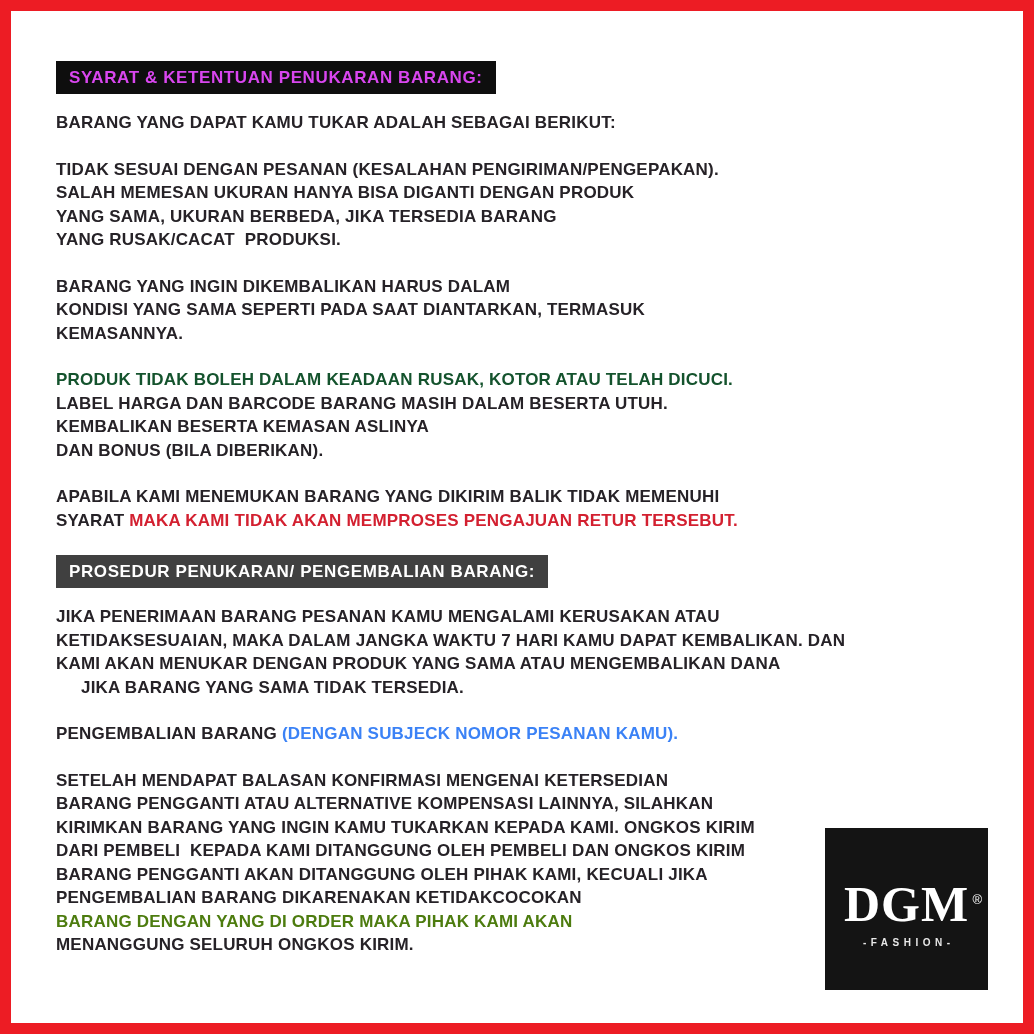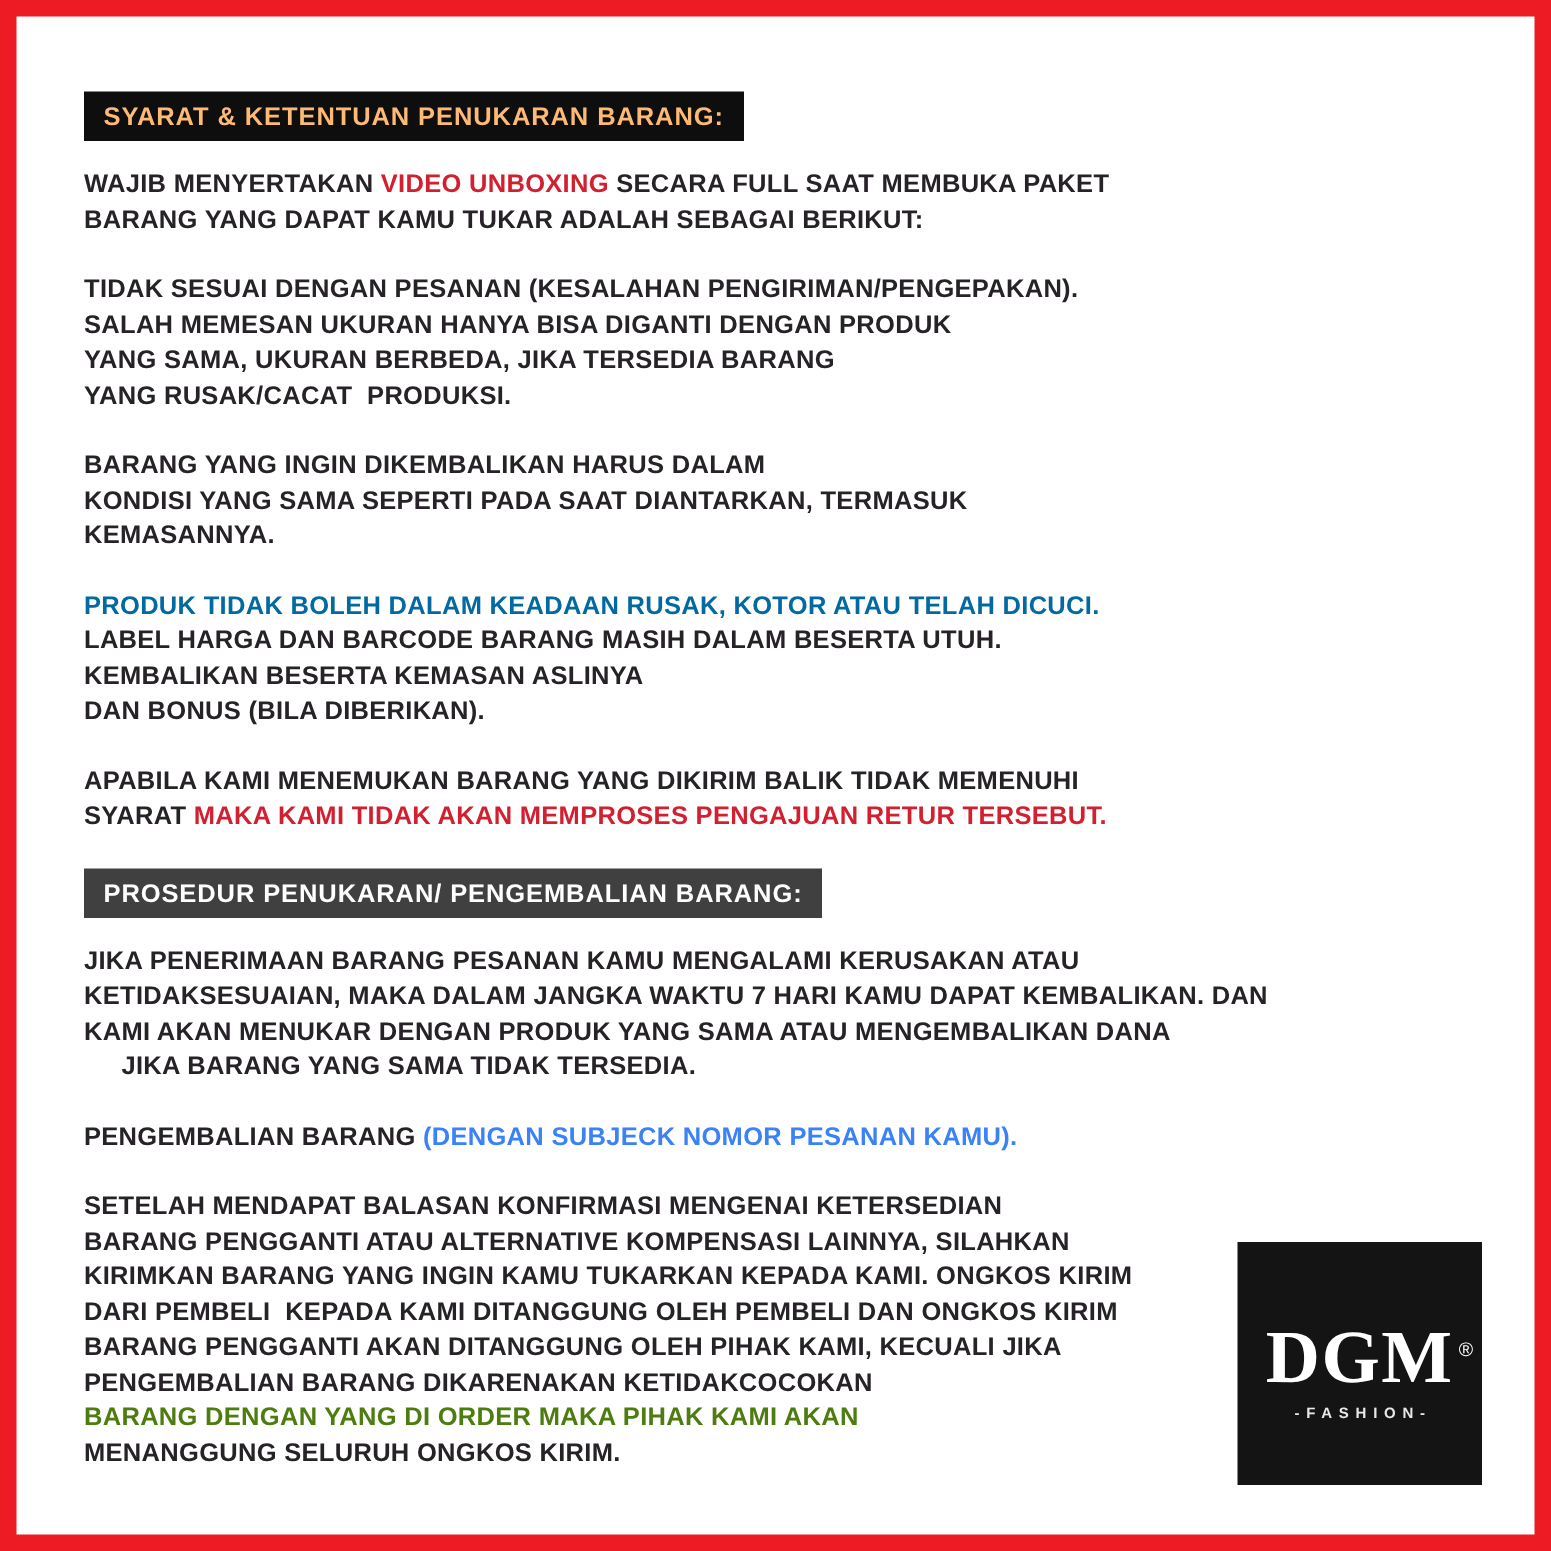--- a/index.html
+++ b/index.html
@@ -85,34 +85,33 @@
     letter-spacing: 4.5px;
     margin-top: 8px;
     text-indent: 4.5px; 
     color: #e8e8e8;
   }
 </style>
 </head>
 <body>
 
 <div class="page" style="border-color: rgb(237, 28, 36); background: rgb(255, 255, 255);">
-  <div class="content" id="doc"><div class="bar" style="background: rgb(14, 14, 14); color: #fdba74;">SYARAT &amp; KETENTUAN PENUKARAN BARANG:</div><br><div class="para">
-        <div class="line" style="color: rgb(38, 34, 39);"><span>WAJIB MENYERTAKAN </span><span class="run-red" style="color: rgb(211, 32, 48);">VIDEO UNBOXING</span><span> SECARA FULL SAAT MEMBUKA PAKET</span></div>
+  <div class="content" id="doc"><div class="bar" style="background: rgb(14, 14, 14); color: #d946ef;">SYARAT &amp; KETENTUAN PENUKARAN BARANG:</div><br><div class="para">
         <div class="line" style="color: rgb(38, 34, 39);"><span>BARANG YANG DAPAT KAMU TUKAR ADALAH SEBAGAI BERIKUT:</span></div>
       </div><div class="para">
         <div class="line" style="color: rgb(38, 34, 39);"><span>TIDAK SESUAI DENGAN PESANAN (KESALAHAN PENGIRIMAN/PENGEPAKAN).</span></div>
         <div class="line" style="color: rgb(38, 34, 39);"><span>SALAH MEMESAN UKURAN HANYA BISA DIGANTI DENGAN PRODUK</span></div>
         <div class="line" style="color: rgb(38, 34, 39);"><span>YANG SAMA, UKURAN BERBEDA, JIKA TERSEDIA BARANG</span></div>
         <div class="line" style="color: rgb(38, 34, 39);"><span>YANG RUSAK/CACAT  PRODUKSI.</span></div>
       </div><div class="para">
         <div class="line" style="color: rgb(38, 34, 39);"><span>BARANG YANG INGIN DIKEMBALIKAN HARUS DALAM</span></div>
         <div class="line" style="color: rgb(38, 34, 39);"><span>KONDISI YANG SAMA SEPERTI PADA SAAT DIANTARKAN, TERMASUK</span></div>
         <div class="line" style="color: rgb(38, 34, 39);"><span>KEMASANNYA.</span></div>
       </div><div class="para">
-        <div class="line" style="color: #0369a1;"><span>PRODUK TIDAK BOLEH DALAM KEADAAN RUSAK, KOTOR ATAU TELAH DICUCI.</span></div>
+        <div class="line" style="color: #14532d;"><span>PRODUK TIDAK BOLEH DALAM KEADAAN RUSAK, KOTOR ATAU TELAH DICUCI.</span></div>
         <div class="line" style="color: rgb(38, 34, 39);"><span>LABEL HARGA DAN BARCODE BARANG MASIH DALAM BESERTA UTUH.</span></div>
         <div class="line" style="color: rgb(38, 34, 39);"><span>KEMBALIKAN BESERTA KEMASAN ASLINYA</span></div>
         <div class="line" style="color: rgb(38, 34, 39);"><span>DAN BONUS (BILA DIBERIKAN).</span></div>
       </div><div class="para">
         <div class="line" style="color: rgb(38, 34, 39);"><span>APABILA KAMI MENEMUKAN BARANG YANG DIKIRIM BALIK TIDAK MEMENUHI</span></div>
         <div class="line" style="color: rgb(38, 34, 39);"><span>SYARAT </span><span class="run-red" style="color: rgb(211, 32, 48);">MAKA KAMI TIDAK AKAN MEMPROSES PENGAJUAN RETUR TERSEBUT.</span></div>
       </div><div class="bar" style="background: #404040; color: rgb(255, 255, 255);">PROSEDUR PENUKARAN/ PENGEMBALIAN BARANG:</div><br><div class="para">
         <div class="line" style="color: rgb(38, 34, 39);"><span>JIKA PENERIMAAN BARANG PESANAN KAMU MENGALAMI KERUSAKAN ATAU</span></div>
         <div class="line" style="color: rgb(38, 34, 39);"><span>KETIDAKSESUAIAN, MAKA DALAM JANGKA WAKTU 7 HARI KAMU DAPAT KEMBALIKAN. DAN</span></div>
         <div class="line" style="color: rgb(38, 34, 39);"><span>KAMI AKAN MENUKAR DENGAN PRODUK YANG SAMA ATAU MENGEMBALIKAN DANA</span></div>

